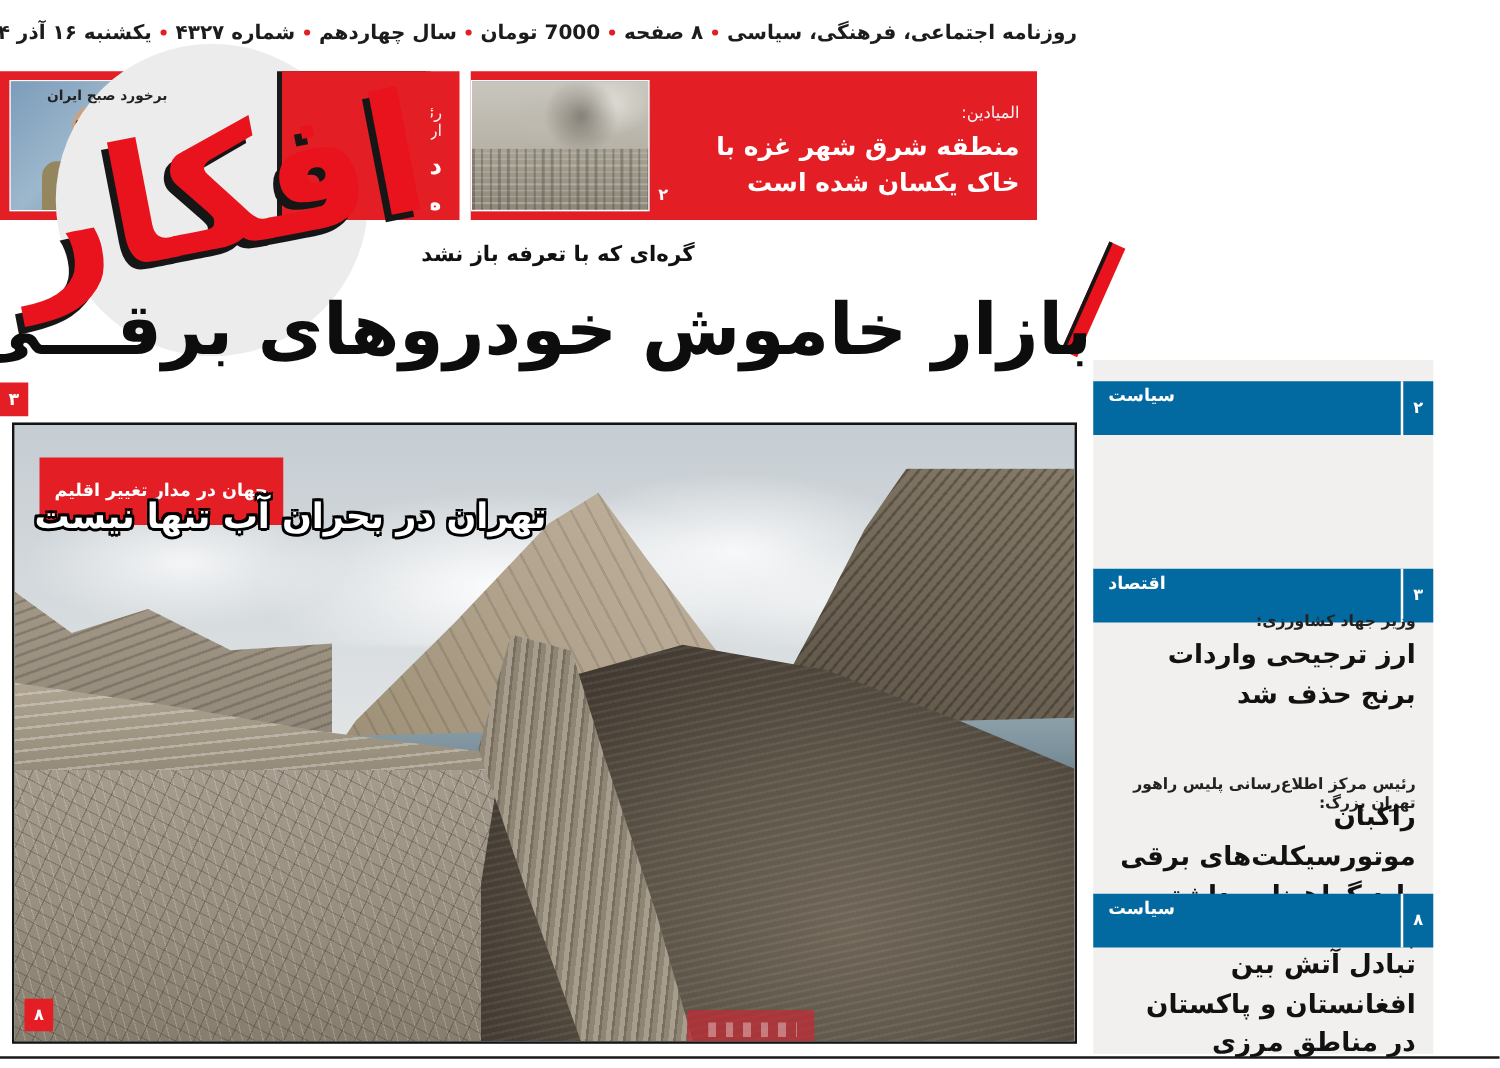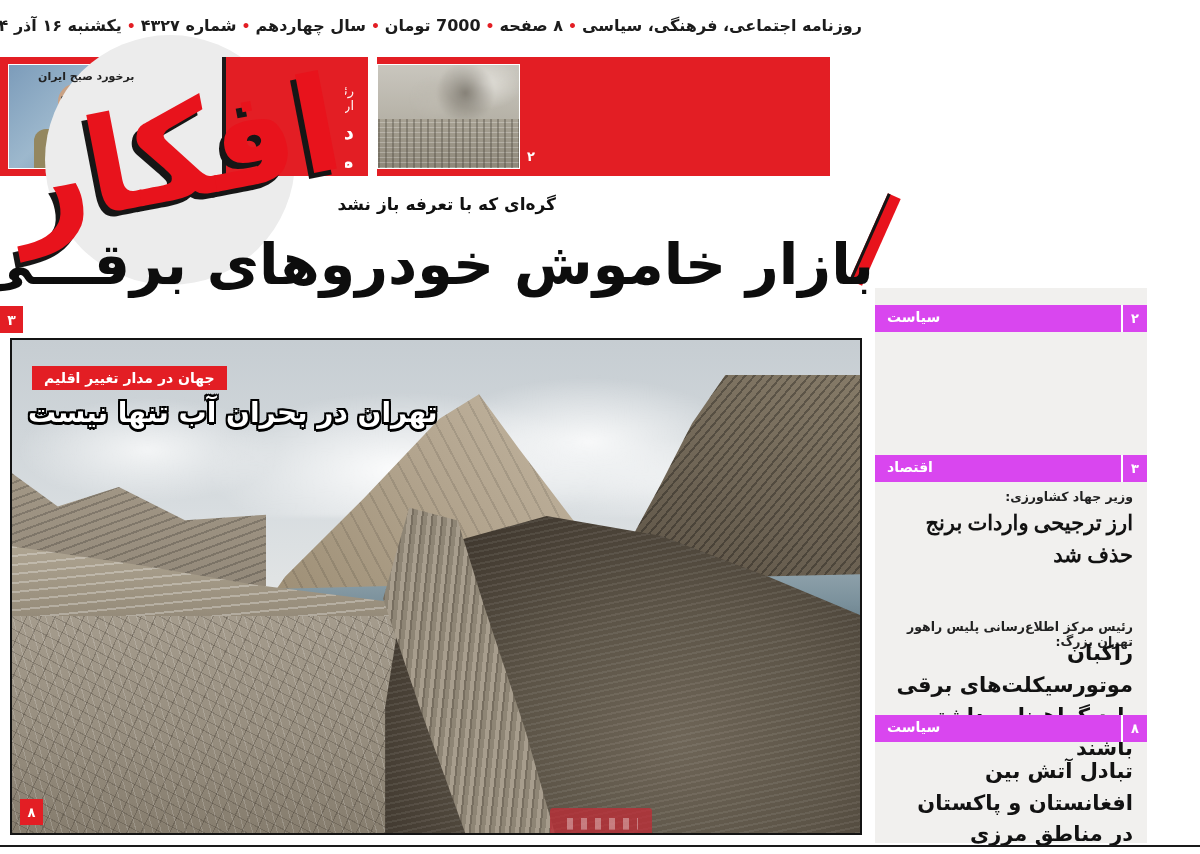--- a/index.html
+++ b/index.html
@@ -115,41 +115,41 @@
   .ph-gully { position:absolute; left:44%; top:33%; width:56%; height:67%;
     background:
       repeating-linear-gradient(168deg, rgba(255,255,255,.07) 0 2px, transparent 2px 6px),
       radial-gradient(ellipse at 62% 72%, #6e6557 0%, #5c5447 40%, #453d33 72%, #342d25 100%);
     clip-path:polygon(4% 26%, 14% 12%, 34% 4%, 58% 10%, 80% 22%, 100% 34%, 100% 100%, 0 100%, 0 62%);
   }
   .ph-cliff { position:absolute; left:42%; top:34%; width:22%; height:66%;
     background:repeating-linear-gradient(96deg, #a79d8d 0 4px, #776e60 4px 6px, #8e8575 6px 10px);
     clip-path:polygon(22% 0, 48% 4%, 62% 30%, 84% 68%, 100% 100%, 52% 100%, 28% 62%, 8% 28%);
   }
-  .photo-badge { position:absolute; left:20px; top:26px; background:#e31e24; color:#fff; font-size:14px; font-weight:bold; padding:4px 12px; direction:rtl; white-space:nowrap; }
+  .photo-badge { position:absolute; left:20px; top:26px; background:#e31e24; color:#fff; font-size:14px; font-weight:bold; padding:19px 12px; direction:rtl; white-space:nowrap; }
   .photo-headline {
     position:absolute; left:16px; top:56px; color:#fff; font-size:28px; font-weight:bold; direction:rtl; white-space:nowrap;
     text-shadow:2px 0 0 #000,-2px 0 0 #000,0 2px 0 #000,0 -2px 0 #000,2px 2px 0 #000,-2px -2px 0 #000,2px -2px 0 #000,-2px 2px 0 #000,0 3px 0 #000;
   }
   .photo-page { position:absolute; left:8px; bottom:8px; width:23px; height:26px; background:#e31e24; color:#fff; font-size:13px; font-weight:bold; display:flex; align-items:center; justify-content:center; }
   .photo-watermark { position:absolute; left:538px; top:468px; width:102px; height:29px; background:rgba(196,42,52,.72); border-radius:3px;
     background-image:repeating-linear-gradient(90deg, rgba(255,255,255,.35) 0 6px, transparent 6px 14px); background-size:70% 40%; background-position:55% 60%; background-repeat:no-repeat; }
   .photo-watermark::after { content:""; position:absolute; left:58px; top:27px; border:10px solid transparent; border-top:16px solid rgba(196,42,52,.72); }
 
   
   .sidebar { position:absolute; left:875px; right:auto; top:288px; width:272px; height:555px; background:#f1f0ee; direction:ltr; }
-  .sb-bar { position:absolute; left:0; width:100%; height:27px; background:#d946ef; display:flex; direction:ltr; }
+  .sb-bar { position:absolute; left:0; width:100%; height:43px; background:#0369a1; display:flex; direction:ltr; }
   .sb-label { flex:1; color:#fff; font-size:14px; font-weight:bold; padding:4px 12px 0; text-align:left; direction:rtl; text-align:right; }
   .sb-label { text-align:left; }
   .sb-num { width:26px; border-left:2px solid #fff; color:#fff; font-size:13px; font-weight:bold; display:flex; align-items:center; justify-content:center; }
   .sb-kicker { position:absolute; left:0; width:100%; padding:0 14px; font-size:12.5px; font-weight:bold; color:#222; text-align:right; direction:rtl; }
   .sb-title { position:absolute; left:0; width:100%; padding:0 14px; font-size:21px; font-weight:bold; color:#121212; line-height:1.5; text-align:right; direction:rtl; }
 
   .bar-1 { top:17px; }  .title-1 { top:52px; }
-  .bar-2 { top:167px; } .kicker-2 { top:201px; } .title-2 { top:220px;font-family:Liberation Serif, serif; }
+  .bar-2 { top:167px; } .kicker-2 { top:201px; } .title-2 { top:220px; }
   .bar-3 { top:297px; } .kicker-3 { top:331px; } .title-3 { top:350px; }
   .bar-4 { top:427px; } .title-4 { top:468px; }
 
   
   .bottom-rule { position:absolute; top:845px; left:0; width:100%; height:2px; background:#1a1a1a; }
 </style>
 </head>
 <body>
 
 <div class="page">
@@ -171,20 +171,24 @@
       <div class="box-headline">دست ما برای مقابله با هر تهدیدی پُر است</div>
     </div>
     <div class="box-page">۲</div>
   </div>
 
   <div class="top-box box-gaza">
     <div class="box-photo">
       <div class="gaza-sky"></div>
       <div class="gaza-smoke"></div>
       <div class="gaza-rubble"></div>
+    </div>
+    <div class="box-text">
+      <div class="box-kicker">المیادین:</div>
+      <div class="box-headline">منطقه شرق شهر غزه با خاک یکسان شده است</div>
     </div>
     <div class="box-page">۲</div>
   </div>
 
   <div class="logo-area">
     <div class="logo-circle"></div>
     <div class="logo-band"></div>
     <div class="logo-tagline">برخورد صبح ایران</div>
     <div class="logo-text">افکار</div>
   </div>

